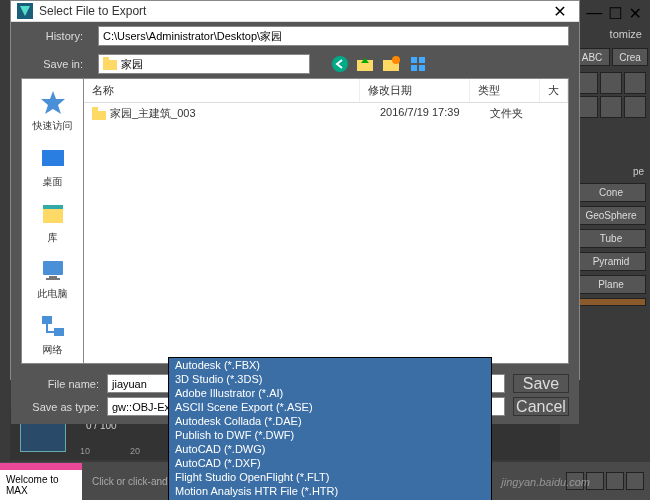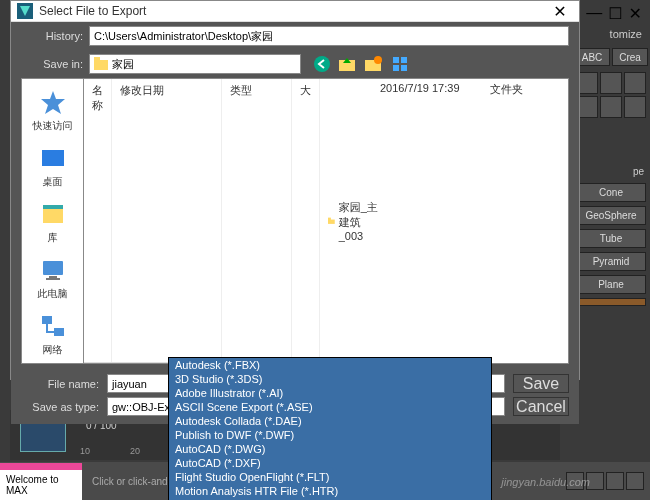--- a/index.html
+++ b/index.html
@@ -27,33 +27,33 @@
 .play-btn { width:18px; height:18px; background:#555; border:1px solid #222; }
 
 
 .dialog { position: absolute; top: 0; left: 10px; width: 570px; height: 380px; background: #fff; border: 1px solid #888; display: flex; flex-direction: column; }
 .dlg-titlebar { height: 28px; background: #fff; display: flex; align-items: center; padding: 0 6px; border-bottom: 1px solid #ddd; }
 .dlg-titlebar .icon { width: 16px; height: 16px; margin-right: 6px; }
 .dlg-title { font-size: 12px; color: #333; flex: 1; }
 .dlg-close { width: 26px; height: 20px; display:flex; align-items:center; justify-content:center; cursor:pointer; }
 
 .dlg-body { flex: 1; background: #555; display: flex; flex-direction: column; }
-.dlg-row { display: flex; align-items: center; padding: 4px 10px; gap: 6px; }
+.dlg-row { display: flex; align-items: center; padding: 4px 10px; gap: 15px; }
 .dlg-label { width: 62px; text-align: right; color: #ddd; font-size: 11px; }
 .dlg-combo { flex: 1; height: 20px; background: #fff; border: 1px solid #888; font-size: 11px; padding: 0 4px; display:flex; align-items:center; }
 .dlg-toolbar-icons { display: flex; gap: 8px; margin-left: 6px; }
 .dlg-toolbar-icons .ti { width: 18px; height: 18px; }
 
 .dlg-main { flex: 1; display: flex; background: #555; padding: 0 10px 6px; gap: 0; }
 .sidebar { width: 62px; background: #fff; display: flex; flex-direction: column; align-items: center; padding-top: 4px; border:1px solid #888; border-right:none; }
 .sidebar-item { display: flex; flex-direction: column; align-items: center; margin: 6px 0; cursor:pointer; }
 .sidebar-item svg { width: 28px; height: 28px; }
 .sidebar-item span { font-size: 10px; color: #333; margin-top: 2px; }
 
-.file-list { flex: 1; background: #fff; border:1px solid #888; display: flex; flex-direction: row; }
+.file-list { flex: 1; background: #fff; border:1px solid #888; display: flex; flex-direction: column; }
 .list-header { display: flex; border-bottom: 1px solid #ddd; }
 .list-header .col { font-size: 11px; color: #333; padding: 4px 8px; border-right:1px solid #eee; }
 .col-name { flex: 1; }
 .col-date { width: 110px; }
 .col-type { width: 70px; }
 .col-size { width: 28px; }
 .list-row { display: flex; padding: 3px 8px; font-size: 11px; color: #333; }
 .list-row .folder-icon { width:14px; height:14px; margin-right:4px; }
 .list-row .cell-name { flex:1; display:flex; align-items:center; }
 .list-row .cell-date { width:110px; }

